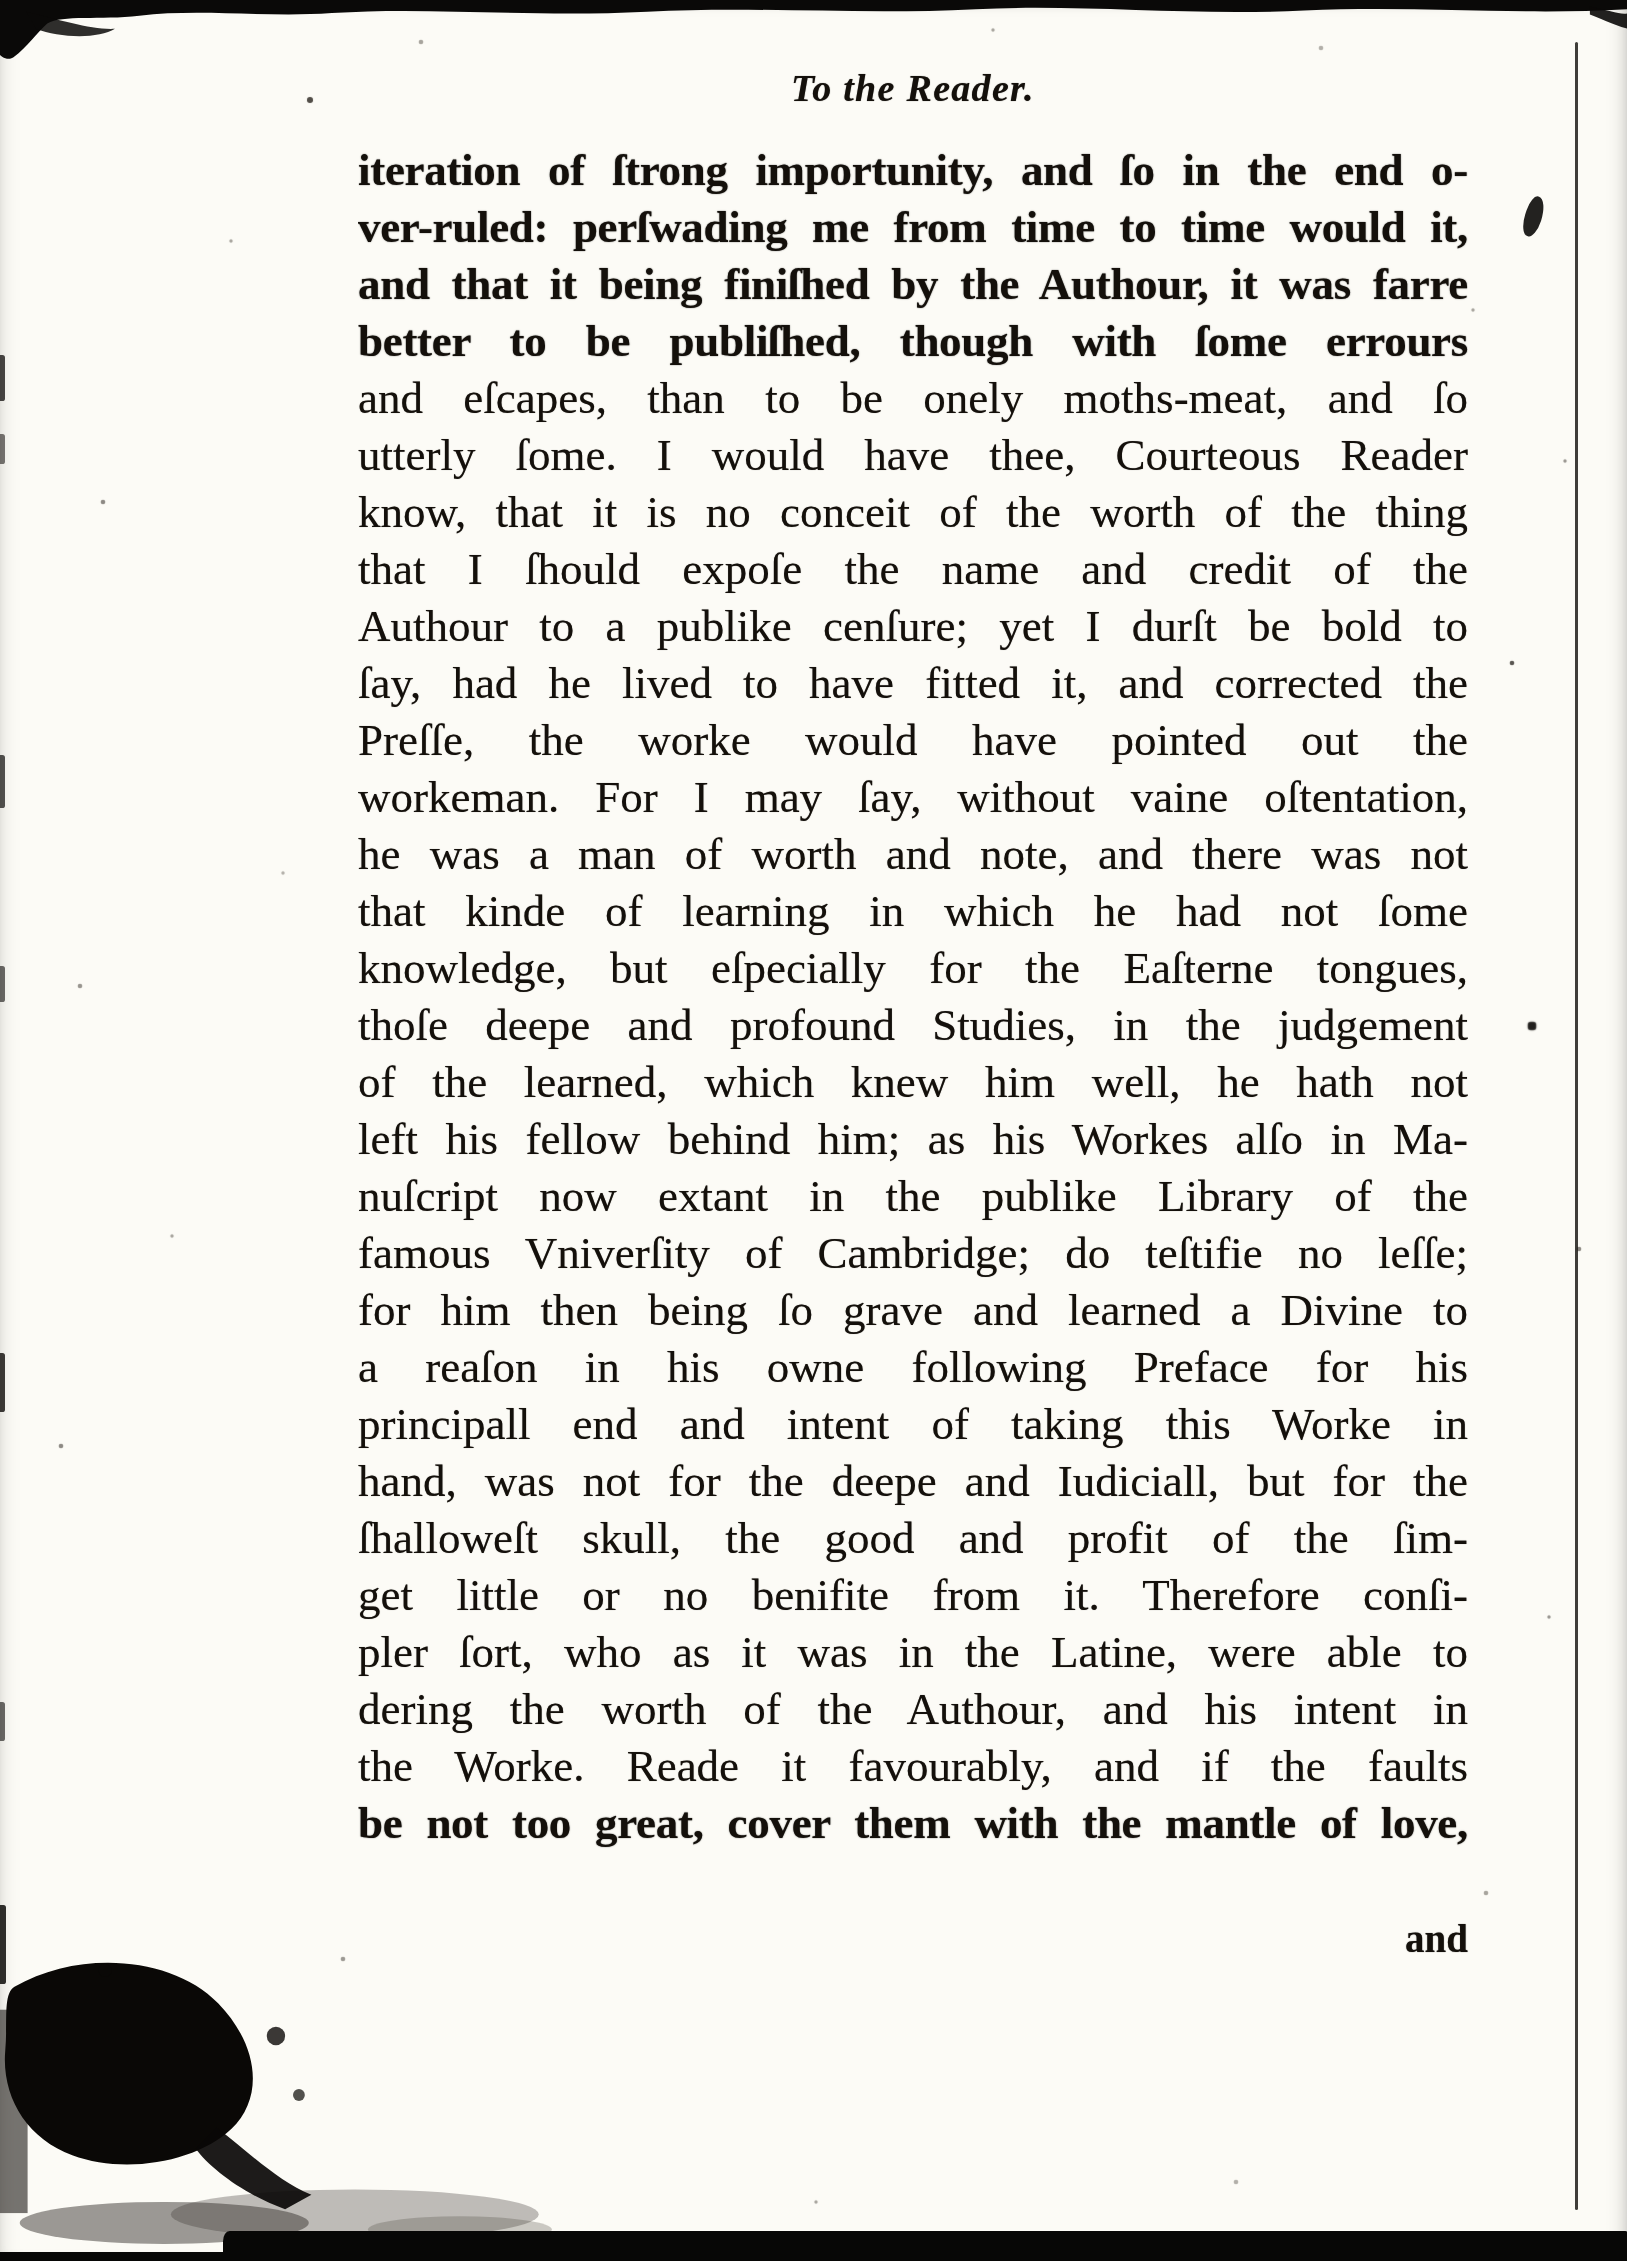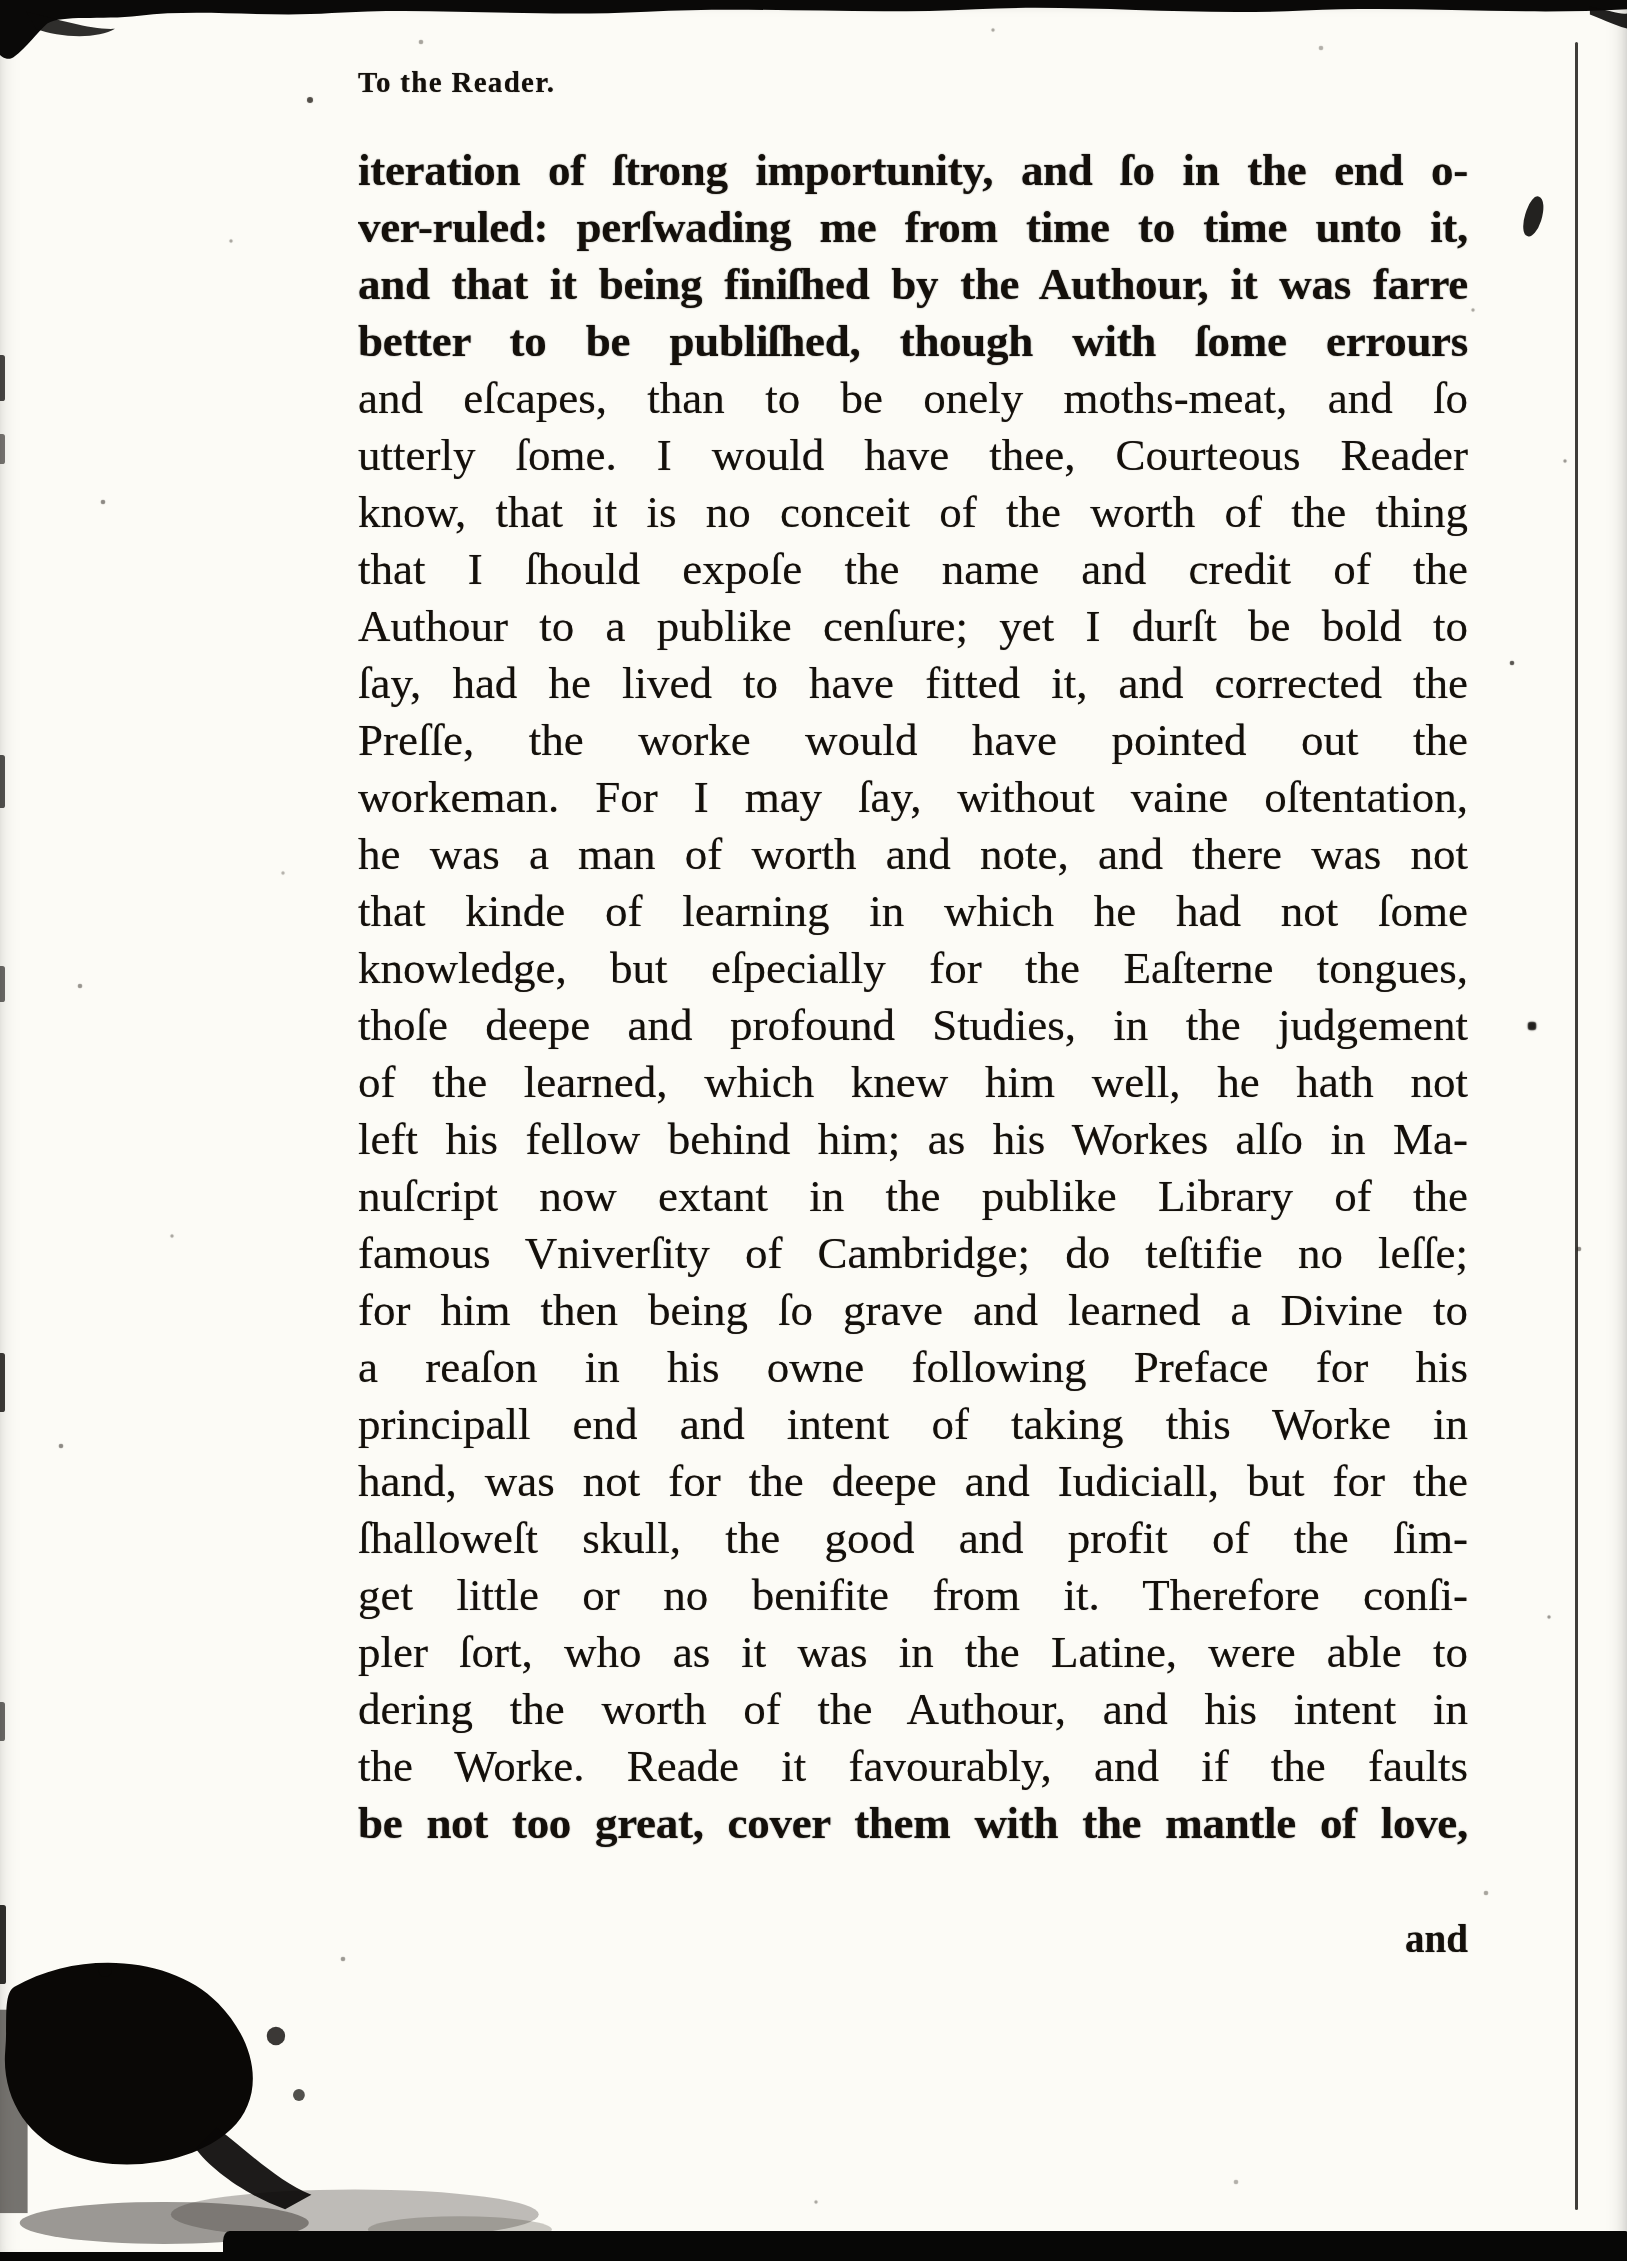--- a/index.html
+++ b/index.html
@@ -11,22 +11,22 @@
     font-family:"Liberation Serif","DejaVu Serif",serif;
     color:#14100b;
     box-shadow: inset -9.2px 0 24px -14.5px rgba(0,0,0,.45),
                 inset 10.5px 0 29px -22.3px rgba(0,0,0,.40),
                 inset 0 12px 20px -17px rgba(0,0,0,.35);
   }
 
   
   .running-header{
     position:absolute;top:66px;left:358px;width:1110px;
-    text-align:left;font-weight:bold;
-    font-size:29px;letter-spacing:1.3px;
+    text-align:center;font-style:italic;font-weight:bold;
+    font-size:38px;letter-spacing:1.3px;
     text-shadow:0 0 1px rgba(12,9,6,.6);
   }
 
   
   .text-block{
     position:absolute;top:142px;left:358px;width:1110px;
     font-size:45px;line-height:57px;
     text-shadow:0 0 0.8px rgba(14,10,6,.55);
   }
   .line{
@@ -128,21 +128,21 @@
   <div class="edge-mark em7"></div>
 
   <div class="smudge-topright"></div>
 
   <div class="speckles"></div>
 
   <div class="running-header">To the Reader.</div>
 
   <div class="text-block">
       <div class="line heavy">iteration of ſtrong importunity, and ſo in the end o-</div>
-      <div class="line heavy">ver-ruled: perſwading me from time to time unto it,</div>
+      <div class="line heavy">ver-ruled: perſwading me from time to time would it,</div>
       <div class="line heavy">and that it being finiſhed by the Authour, it was farre</div>
       <div class="line heavy">better to be publiſhed, though with ſome errours</div>
       <div class="line">and eſcapes, than to be onely moths-meat, and ſo</div>
       <div class="line">utterly ſome. I would have thee, Courteous Reader</div>
       <div class="line">know, that it is no conceit of the worth of the thing</div>
       <div class="line">that I ſhould expoſe the name and credit of the</div>
       <div class="line">Authour to a publike cenſure; yet I durſt be bold to</div>
       <div class="line">ſay, had he lived to have fitted it, and corrected the</div>
       <div class="line">Preſſe, the worke would have pointed out the</div>
       <div class="line">workeman. For I may ſay, without vaine oſtentation,</div>

